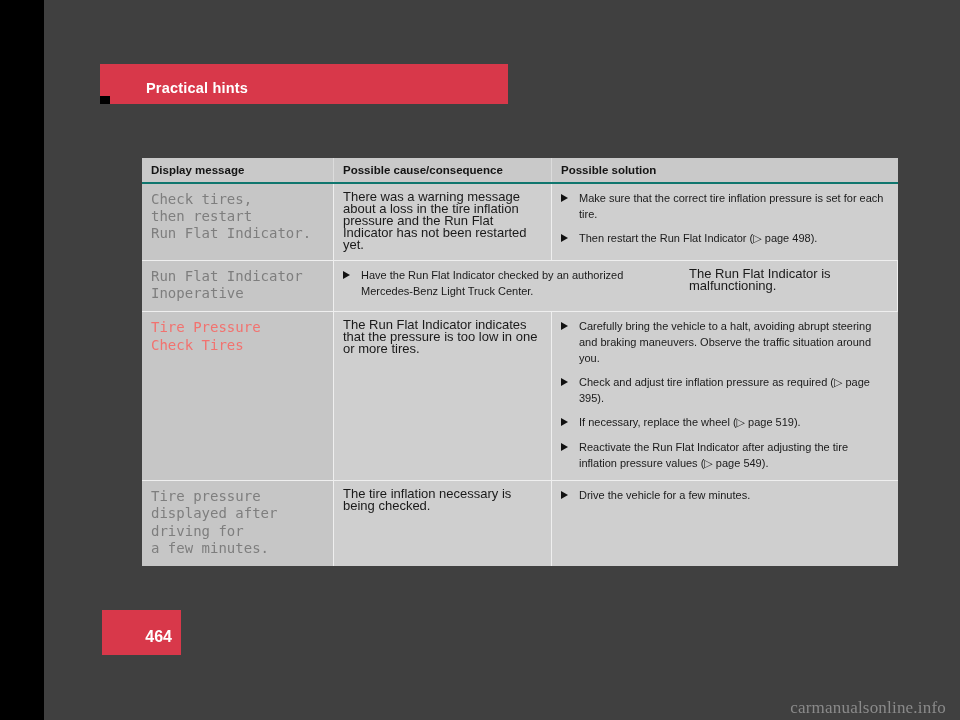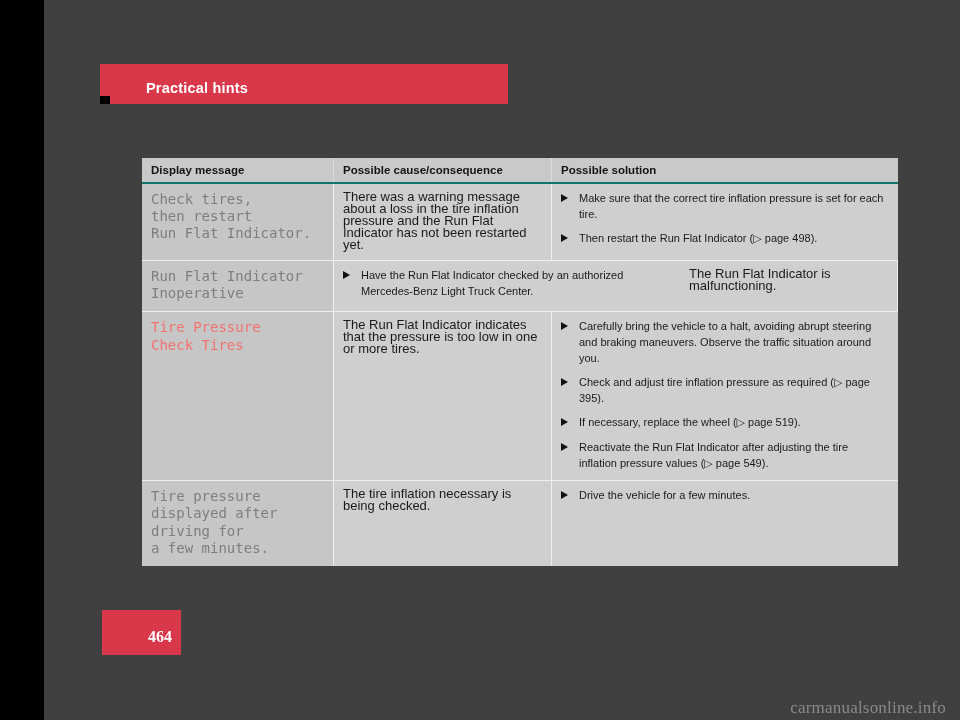--- a/index.html
+++ b/index.html
@@ -159,21 +159,20 @@
     height: 45px;
     background: #d8384a;
   }
   .page-number {
     position: absolute;
     right: 9px;
     bottom: 9px;
     font-size: 16px;
     font-weight: bold;
     color: #ffffff;
-    font-family: Liberation Serif, serif;
   }
 
   
   .watermark {
     position: absolute;
     right: 14px;
     bottom: 2px;
     font-size: 17px;
     color: #8a8a8a;
     letter-spacing: 0.2px;

